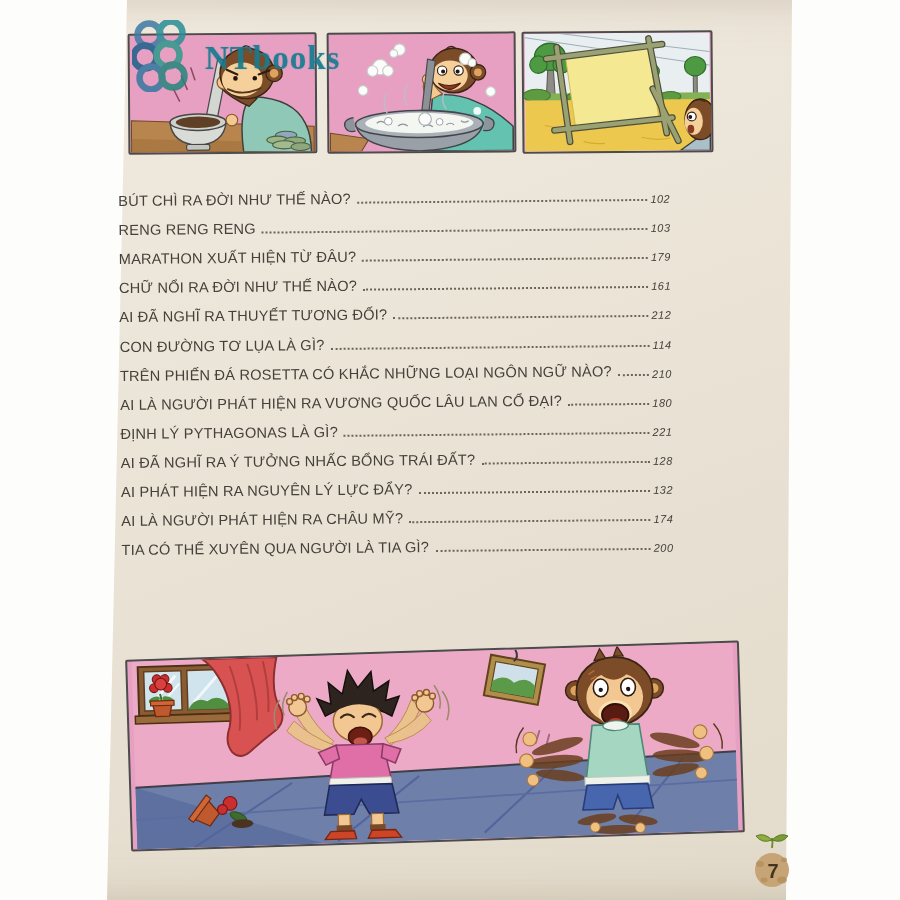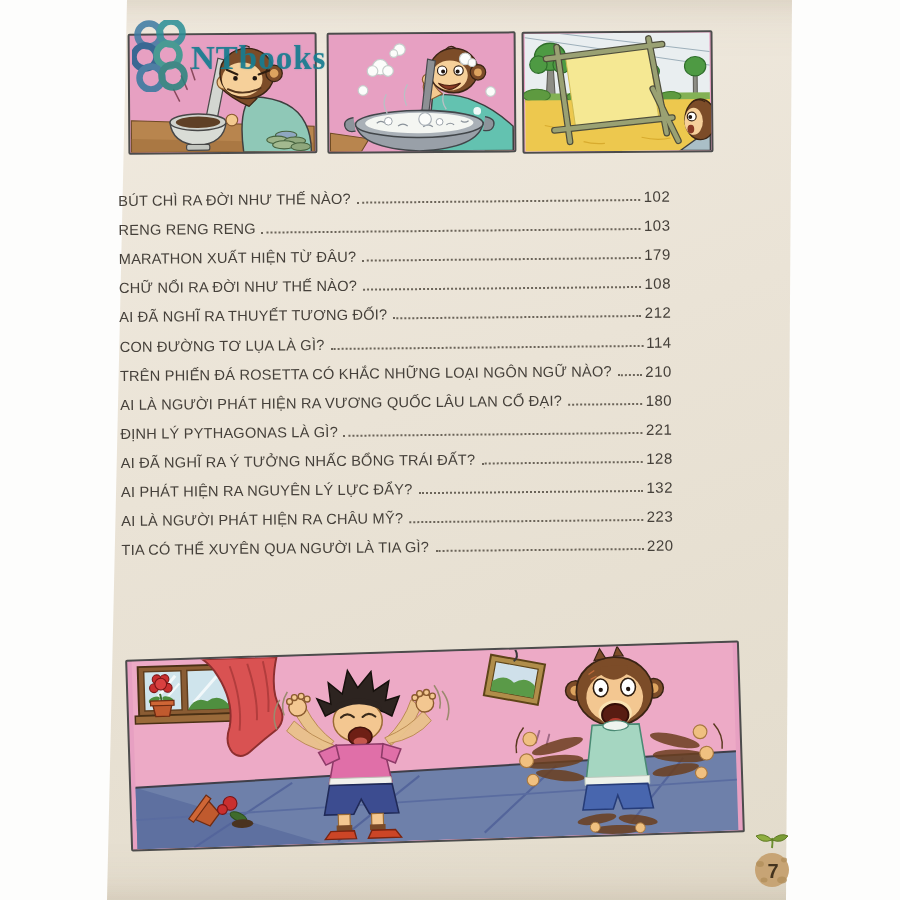--- a/index.html
+++ b/index.html
@@ -17,35 +17,35 @@
   .panel{
     position:absolute;border:2px solid #4c4c4c;border-radius:2px;
     overflow:hidden;box-sizing:border-box;background:#e7a0c2;
   }
   #panel1{left:128px;top:33px;width:189px;height:121px;transform:rotate(-0.4deg);}
   #panel2{left:327px;top:32px;width:189px;height:121px;transform:rotate(-0.4deg);}
   #panel3{left:522px;top:31px;width:191px;height:122px;transform:rotate(-0.5deg);}
   #panel4{left:128px;top:650px;width:614px;height:192px;transform:rotate(-1.8deg);}
   .panel svg{display:block;width:100%;height:100%;}
   .logo{
-    position:absolute;left:132px;top:20px;display:flex;align-items:center;gap:3px;
+    position:absolute;left:132px;top:20px;display:flex;align-items:center;gap:17px;
     opacity:.93;z-index:5;
   }
   .logo-text{
     font-family:"Liberation Serif",serif;font-weight:bold;font-size:33px;
     color:#177c90;letter-spacing:1px;text-shadow:0 0 2px rgba(23,124,144,.35);
   }
   .toc{
     position:absolute;left:118px;top:181px;width:552px;
     transform:rotate(-0.55deg);transform-origin:0 0;color:#45403a;
   }
   .toc-row{display:flex;align-items:flex-end;height:29.1px;}
   .toc-title{font-size:14.6px;letter-spacing:.2px;white-space:nowrap;padding-bottom:1px;}
   .leader{flex:1;border-bottom:2px dotted #6b6459;margin:0 3px 4px 6px;min-width:8px;}
-  .toc-page{font-size:15px;letter-spacing:.5px;padding-bottom:0;}
+  .toc-page{font-size:11px;letter-spacing:.5px;padding-bottom:0;font-style:italic;}
   .seed{position:absolute;left:746px;top:830px;z-index:4;}
 </style>
 </head>
 <body>
 
 <div class="page"></div>
 
 <div class="logo">
   <span>
     <svg width="56" height="72" viewBox="0 0 56 72" fill="none" opacity="0.92">
@@ -237,21 +237,21 @@
       <span class="toc-page">103</span>
     </div>
     <div class="toc-row">
       <span class="toc-title">MARATHON XUẤT HIỆN TỪ ĐÂU?</span>
       <span class="leader"></span>
       <span class="toc-page">179</span>
     </div>
     <div class="toc-row">
       <span class="toc-title">CHỮ NỔI RA ĐỜI NHƯ THẾ NÀO?</span>
       <span class="leader"></span>
-      <span class="toc-page">108</span>
+      <span class="toc-page">161</span>
     </div>
     <div class="toc-row">
       <span class="toc-title">AI ĐÃ NGHĨ RA THUYẾT TƯƠNG ĐỐI?</span>
       <span class="leader"></span>
       <span class="toc-page">212</span>
     </div>
     <div class="toc-row">
       <span class="toc-title">CON ĐƯỜNG TƠ LỤA LÀ GÌ?</span>
       <span class="leader"></span>
       <span class="toc-page">114</span>
@@ -277,26 +277,26 @@
       <span class="toc-page">128</span>
     </div>
     <div class="toc-row">
       <span class="toc-title">AI PHÁT HIỆN RA NGUYÊN LÝ LỰC ĐẨY?</span>
       <span class="leader"></span>
       <span class="toc-page">132</span>
     </div>
     <div class="toc-row">
       <span class="toc-title">AI LÀ NGƯỜI PHÁT HIỆN RA CHÂU MỸ?</span>
       <span class="leader"></span>
-      <span class="toc-page">223</span>
+      <span class="toc-page">174</span>
     </div>
     <div class="toc-row">
       <span class="toc-title">TIA CÓ THỂ XUYÊN QUA NGƯỜI LÀ TIA GÌ?</span>
       <span class="leader"></span>
-      <span class="toc-page">220</span>
+      <span class="toc-page">200</span>
     </div>
   </div>
 
 <figure class="panel" id="panel4" style="margin:0;">
 <svg viewBox="0 0 614 192">
   <rect width="614" height="192" fill="#edaac6"></rect>
   <path d="M0,129 L614,111 L614,192 L0,192 Z" fill="#6e80aa"></path>
   <path d="M0,129 L190,192 L0,192 Z" fill="#5e70a0"></path>
   <path d="M0,129 L614,111" stroke="#3f3f49" stroke-width="2" fill="none"></path>
   <g stroke="#54659b" stroke-width="2.2">

